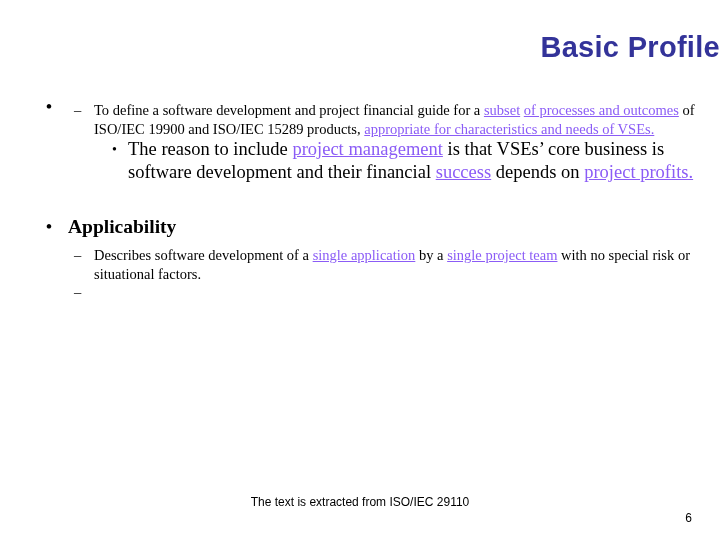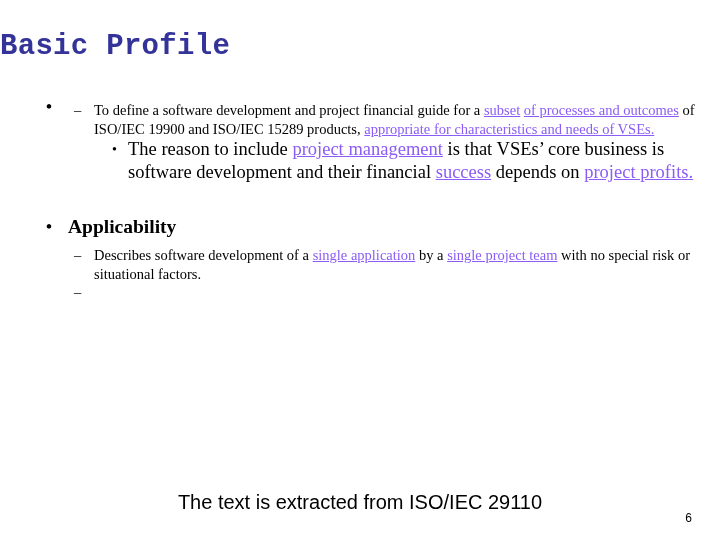--- a/index.html
+++ b/index.html
@@ -21,22 +21,22 @@
     inset: 0;
     background: #ffffff;
   }
 
   
   .slide-title {
     position: absolute;
     top: 30px;
     left: 0;
     width: 720px;
-    text-align: left;
-    font-family: Liberation Mono, monospace;
+    text-align: right;
+    font-family: Liberation Sans, sans-serif;
     font-weight: bold;
     font-size: 29px;
     line-height: 34px;
     color: #333399;
     letter-spacing: 0.3px;
   }
 
   
   .body-block {
     position: absolute;
@@ -103,21 +103,21 @@
   .gap-large { height: 30px; }
 
   
   .footer-note {
     position: absolute;
     top: 493px;
     left: 0;
     width: 720px;
     text-align: center;
     font-family: "Liberation Sans", "DejaVu Sans", sans-serif;
-    font-size: 20px;
+    font-size: 12px;
     line-height: 19px;
     color: #000000;
   }
   .footer-date {
     position: absolute;
     left: 10px;
     top: 544px;
     font-family: "Liberation Sans", "DejaVu Sans", sans-serif;
     font-size: 14px;
     line-height: 14px;

